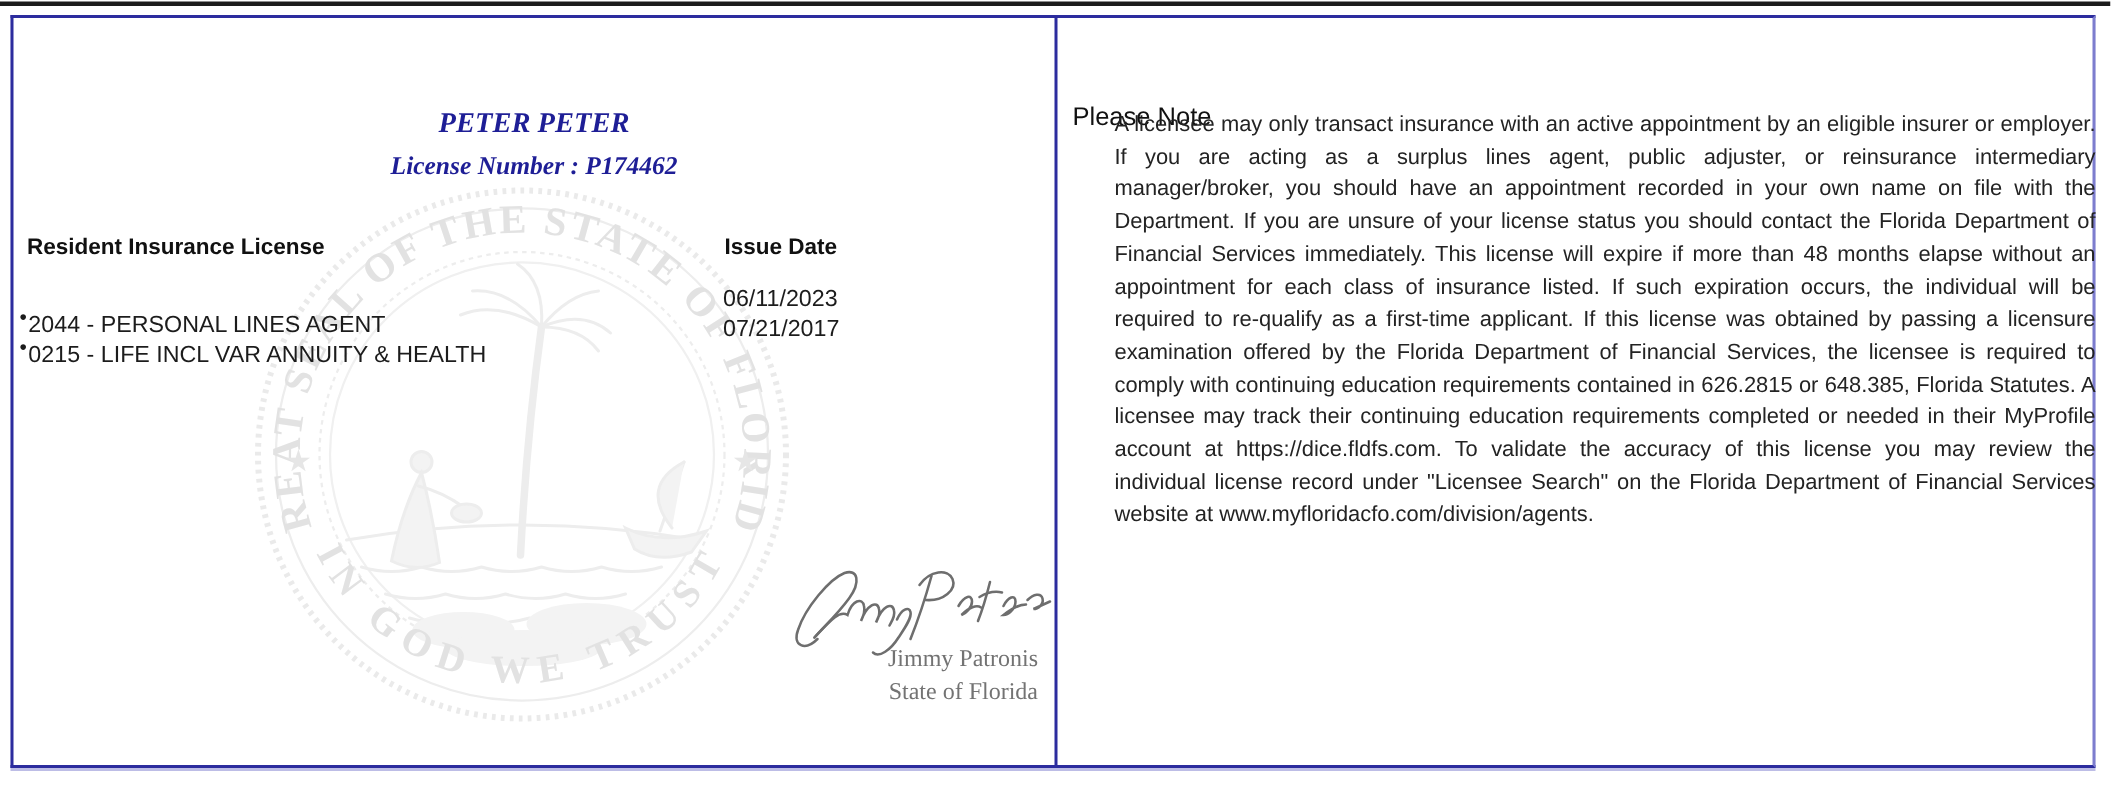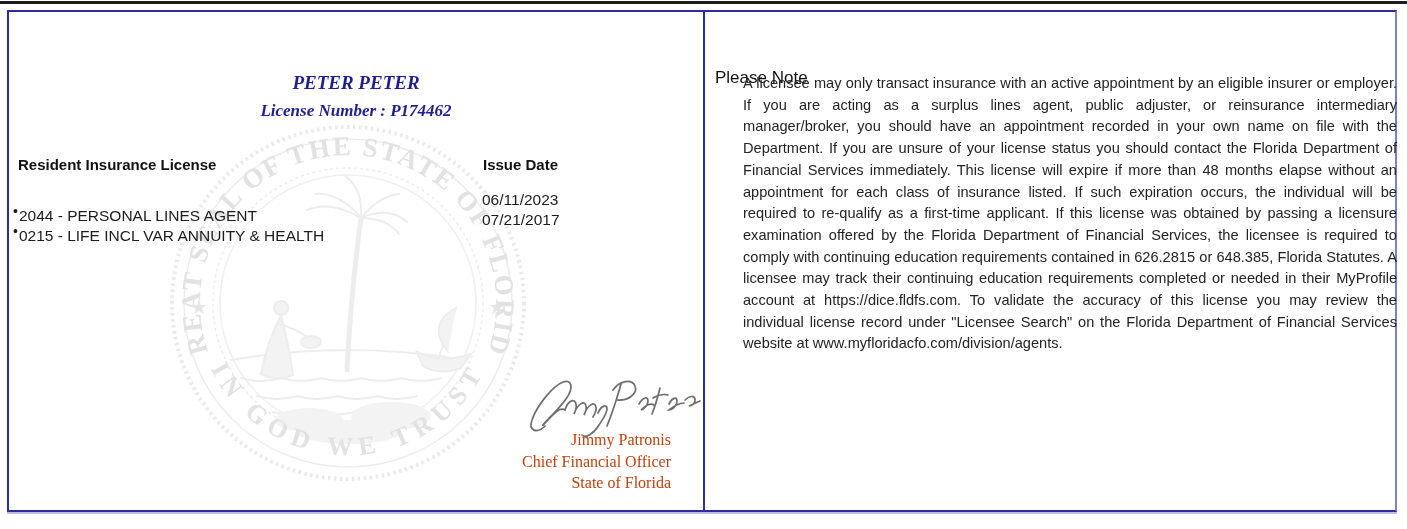--- a/index.html
+++ b/index.html
@@ -101,26 +101,26 @@
   .bullet {
     display: inline-block;
     font-size: 14px;
     position: relative;
     top: -5px;
     margin-right: 1px;
   }
 
   .sig-block {
     position: absolute;
-    right: 32px;
+    right: 11px;
     top: 417px;
     text-align: right;
     font-family: "Liberation Serif", serif;
     font-size: 16px;
-    color: #c2410c;
+    color: #737373;
     line-height: 21.5px;
     white-space: nowrap;
   }
 
   .note-heading {
     position: absolute;
     left: 10px; top: 24px;
     font-weight: normal;
     font-size: 17px;
     color: #111111;
@@ -221,21 +221,20 @@
         <span class="cell-name"><span class="bullet">•</span><span>2044 - PERSONAL LINES AGENT</span></span>
         <span class="cell-date">06/11/2023</span>
       </div>
       <div class="tbl-row r1">
         <span class="cell-name"><span class="bullet">•</span><span>0215 - LIFE INCL VAR ANNUITY &amp; HEALTH</span></span>
         <span class="cell-date">07/21/2017</span>
       </div>
 
       <div class="sig-block">
         <div>Jimmy Patronis</div>
-        <div>Chief Financial Officer</div>
         <div>State of Florida</div>
       </div>
     </div>
 
     <div class="pane right">
       <div class="note-heading">Please Note</div>
       <p class="note-body">A licensee may only transact insurance with an active appointment by an eligible insurer or employer. If you are acting as a surplus lines agent, public adjuster, or reinsurance intermediary manager/broker, you should have an appointment recorded in your own name on file with the Department. If you are unsure of your license status you should contact the Florida Department of Financial Services immediately. This license will expire if more than 48 months elapse without an appointment for each class of insurance listed. If such expiration occurs, the individual will be required to re-qualify as a first-time applicant. If this license was obtained by passing a licensure examination offered by the Florida Department of Financial Services, the licensee is required to comply with continuing education requirements contained in 626.2815 or 648.385, Florida Statutes. A licensee may track their continuing education requirements completed or needed in their MyProfile account at https://dice.fldfs.com. To validate the accuracy of this license you may review the individual license record under "Licensee Search" on the Florida Department of Financial Services website at www.myfloridacfo.com/division/agents.</p>
     </div>
 
   </div>

